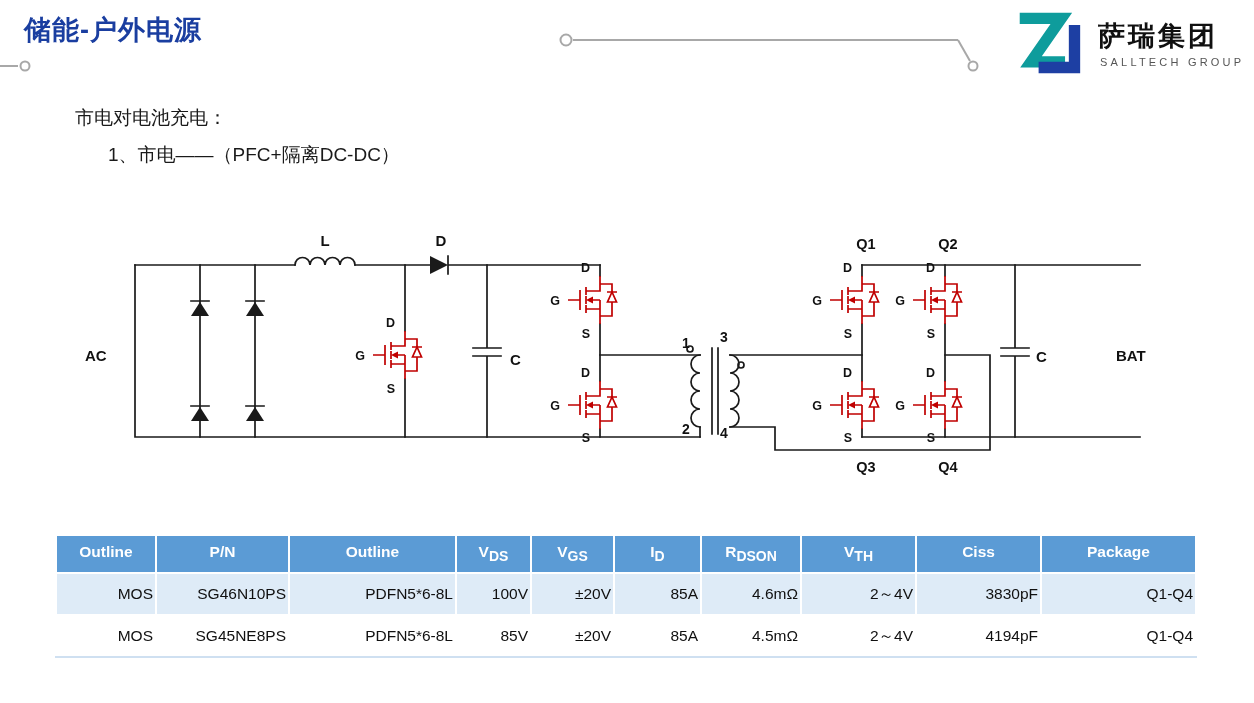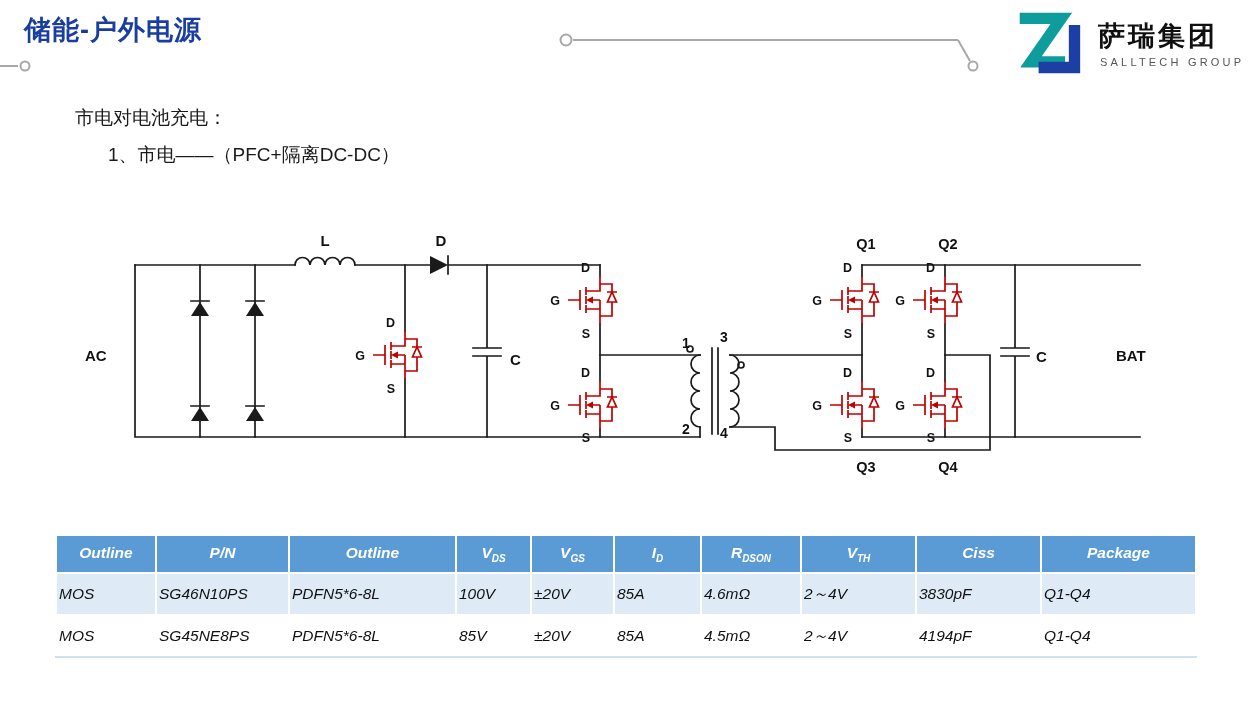--- a/index.html
+++ b/index.html
@@ -29,33 +29,33 @@
   .circuit{position:absolute;left:0;top:215px;width:1254px;height:295px;}
   .wire{stroke:#1a1a1a;stroke-width:1.7;fill:none;stroke-linecap:square;}
   .diode{fill:#1a1a1a;stroke:none;}
   .lbl{font:bold 15px "Liberation Sans",sans-serif;fill:#111;}
   .qlbl{font:bold 14.5px "Liberation Sans",sans-serif;fill:#111;}
   .numlbl{font:bold 14px "Liberation Sans",sans-serif;fill:#111;}
   .pinlbl{font:bold 12.5px "Liberation Sans",sans-serif;fill:#111;}
   .mid{text-anchor:middle;}
   .end{text-anchor:end;}
   
-  .spec-table-wrap{position:absolute;left:55px;top:534px;width:1140px;font-style:italic;}
+  .spec-table-wrap{position:absolute;left:55px;top:534px;width:1140px;}
   table.spec{width:1140px;border-collapse:collapse;table-layout:fixed;}
   table.spec th{
     background:#5B9BD5;color:#fff;font-weight:bold;font-size:15.5px;
     height:36px;border:2px solid #ffffff;text-align:center;padding:0 2px;
   }
   table.spec td{
-    font-size:15.5px;height:40px;border:2px solid #ffffff;text-align:left;
+    font-size:15.5px;height:40px;border:2px solid #ffffff;text-align:right;
     color:#101010;padding:0 2px;
   }
   table.spec tr.row-odd td{background:#DEEBF7;}
   table.spec tr.row-even td{background:#FFFFFF;border-bottom:2px solid #CFE0F1;}
-  .hsub{font-size:10px;font-weight:bold;}
+  .hsub{font-size:14px;font-weight:bold;}
 </style>
 </head>
 <body>
 
 <div class="slide-title">储能-户外电源</div>
 
 <svg class="deco-svg">
   <g stroke="#A8A8A8" stroke-width="2" fill="#ffffff">
     <line x1="0" y1="66" x2="18" y2="66"></line>
     <circle cx="25" cy="66" r="4.5"></circle>

